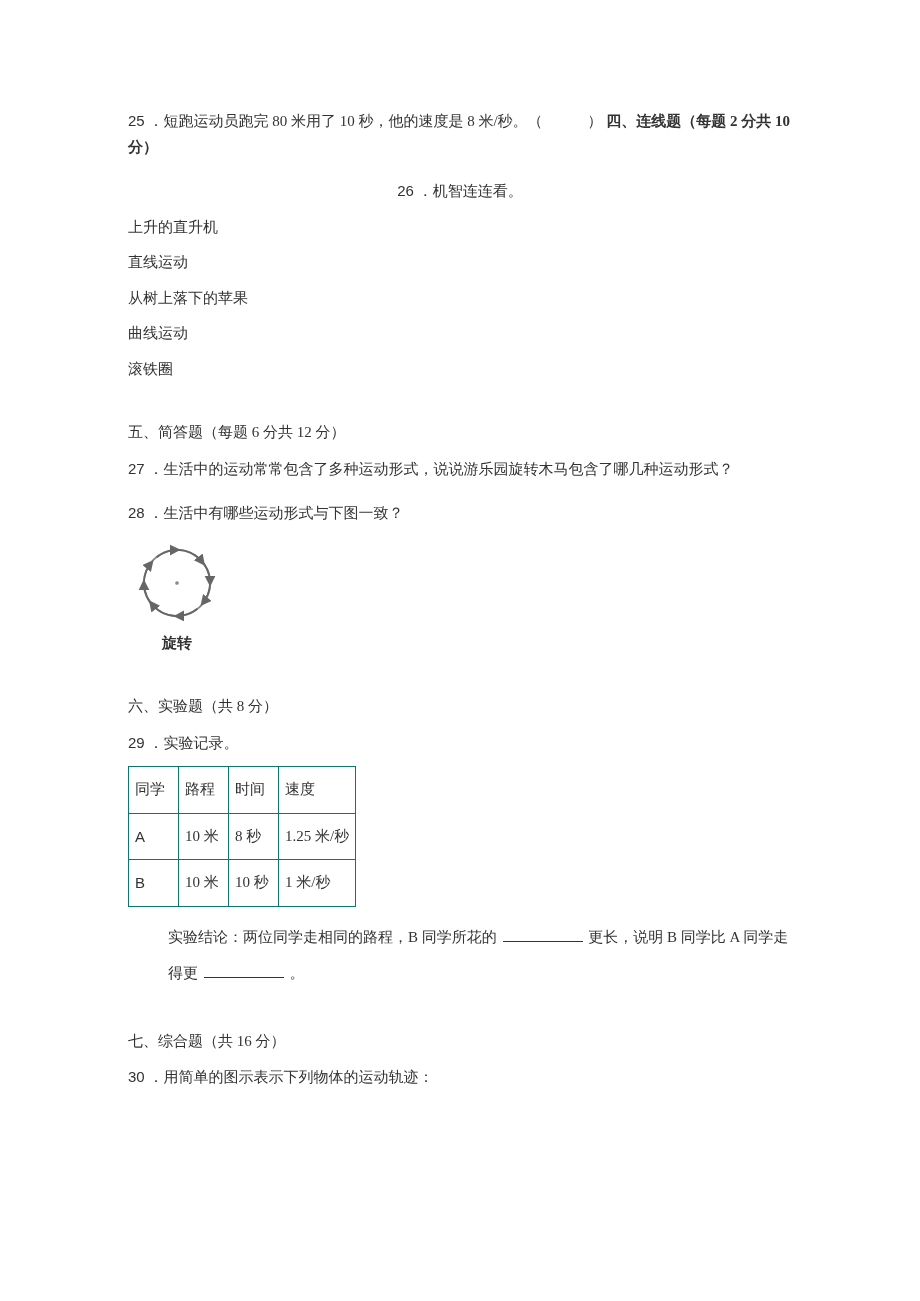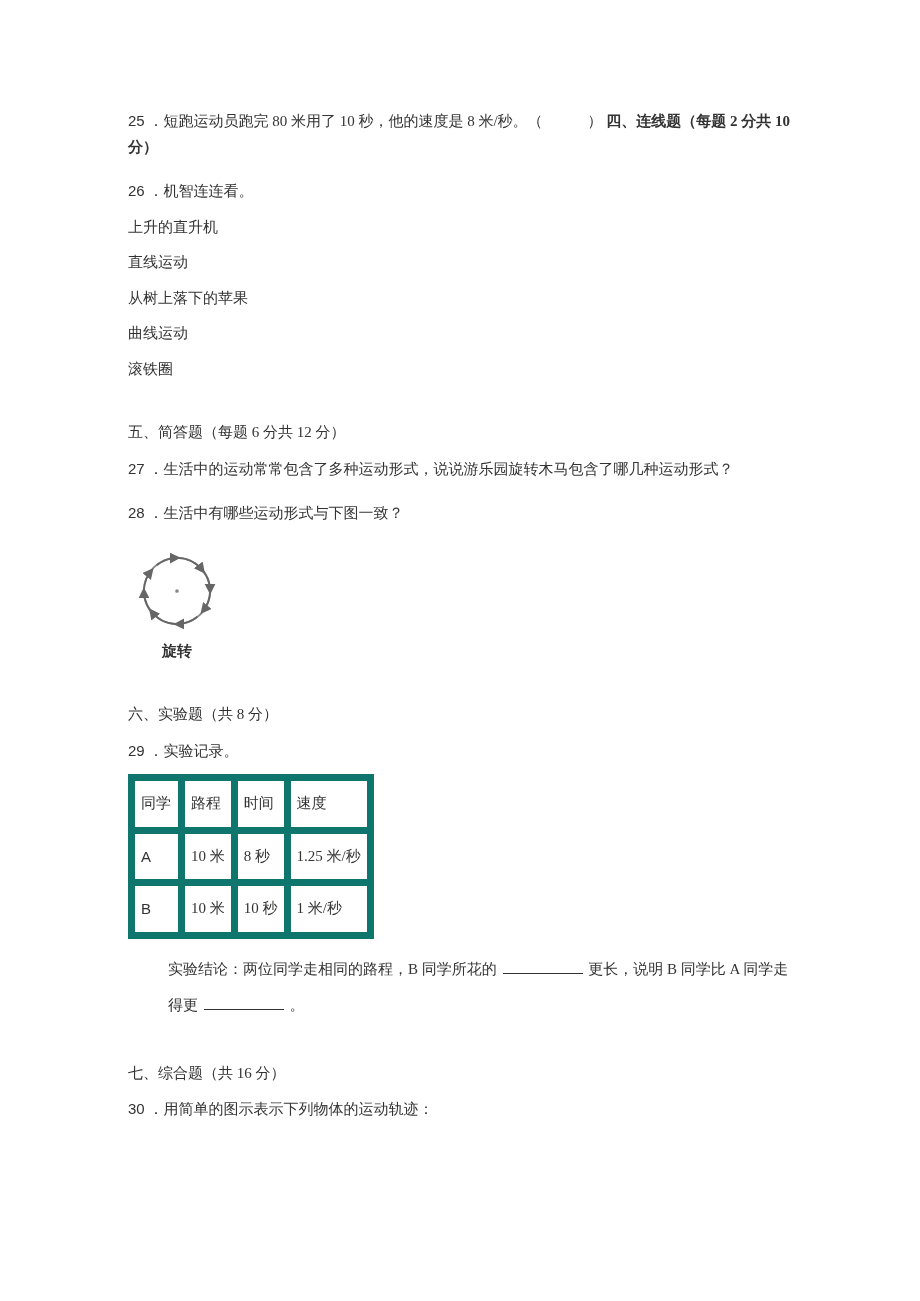--- a/index.html
+++ b/index.html
@@ -10,34 +10,34 @@
       font-family: "SimSun", "宋体", serif;
       font-size: 15px;
       color: #333;
       padding: 108px 128px 40px 128px;
       line-height: 1.7;
     }
     .q-num { font-family: Arial, sans-serif; }
     .q25-line { margin-bottom: 8px; }
     .q25-line .num { font-family: Arial, sans-serif; }
     .sec-inline { font-weight: bold; }
-    .q26 { margin-top: 18px; margin-bottom: 6px; }
+    .q26 { margin-top: 18px; margin-bottom: 6px; text-align: center; }
     .match-row { display: flex; margin: 10px 0; }
     .match-left { width: 240px; }
     .match-right { }
     .section-title { font-weight: normal; margin-top: 38px; margin-bottom: 10px; }
     .q-line { margin: 10px 0 18px 0; }
     .diagram-wrap { margin: 10px 0 4px 3px; }
     .diagram-label { text-align: center; font-weight: bold; width: 92px; margin-top: 2px; }
     table.exp {
       border-collapse: collapse;
       margin: 10px 0 12px 0;
     }
     table.exp td, table.exp th {
-      border: 7px solid #0f766e;
+      border: 1px solid #0f766e;
       padding: 10px 6px;
       text-align: left;
       font-weight: normal;
       min-width: 50px;
     }
     table.exp th { font-weight: normal; }
     .af { font-family: Arial, sans-serif; }
     .blank {
       display: inline-block;
       border-bottom: 1px solid #333;
@@ -79,21 +79,21 @@
   <div class="match-left">滚铁圈</div>
 </div>
 
 <div class="section-title">五、简答题（每题 6 分共 12 分）</div>
 
 <div class="q-line">
   <span class="q-num">27</span>
   <span>．生活中的运动常常包含了多种运动形式，说说游乐园旋转木马包含了哪几种运动形式？</span>
 </div>
 
-<div class="q-line" style="">
+<div class="q-line" style="margin-bottom:8px;">
   <span class="q-num">28</span>
   <span>．生活中有哪些运动形式与下图一致？</span>
 </div>
 
 <div class="diagram-wrap">
   <svg class="rot" width="92" height="92" viewBox="0 0 100 100">
     <defs>
       <marker id="ah" markerWidth="8" markerHeight="8" refX="4" refY="3" orient="auto">
         <path d="M0,0 L6,3 L0,6 Z" fill="#666"></path>
       </marker>

